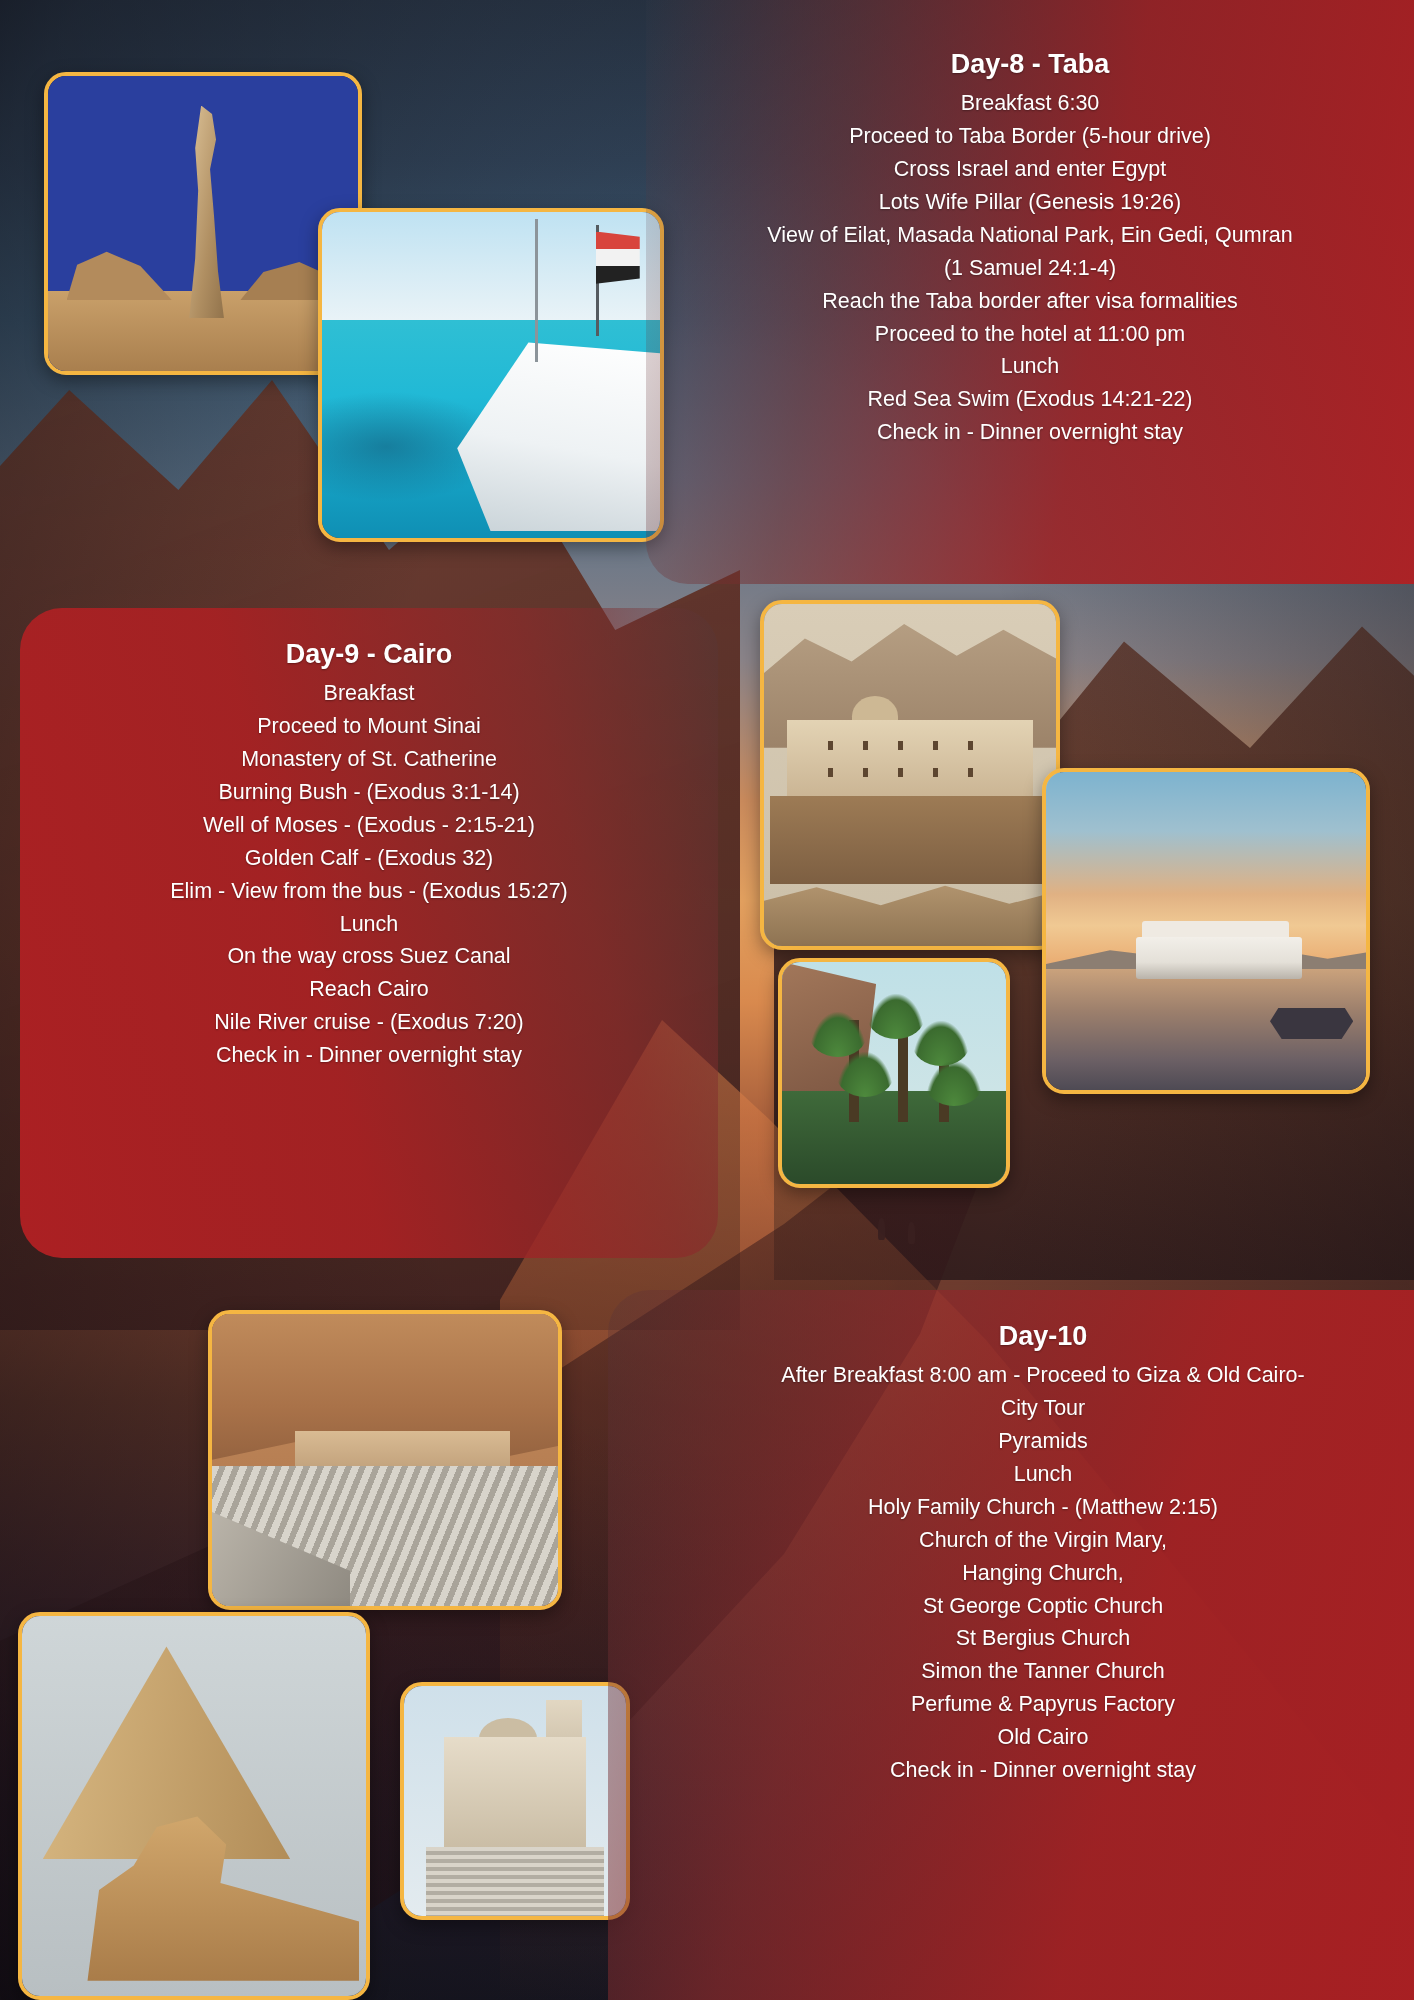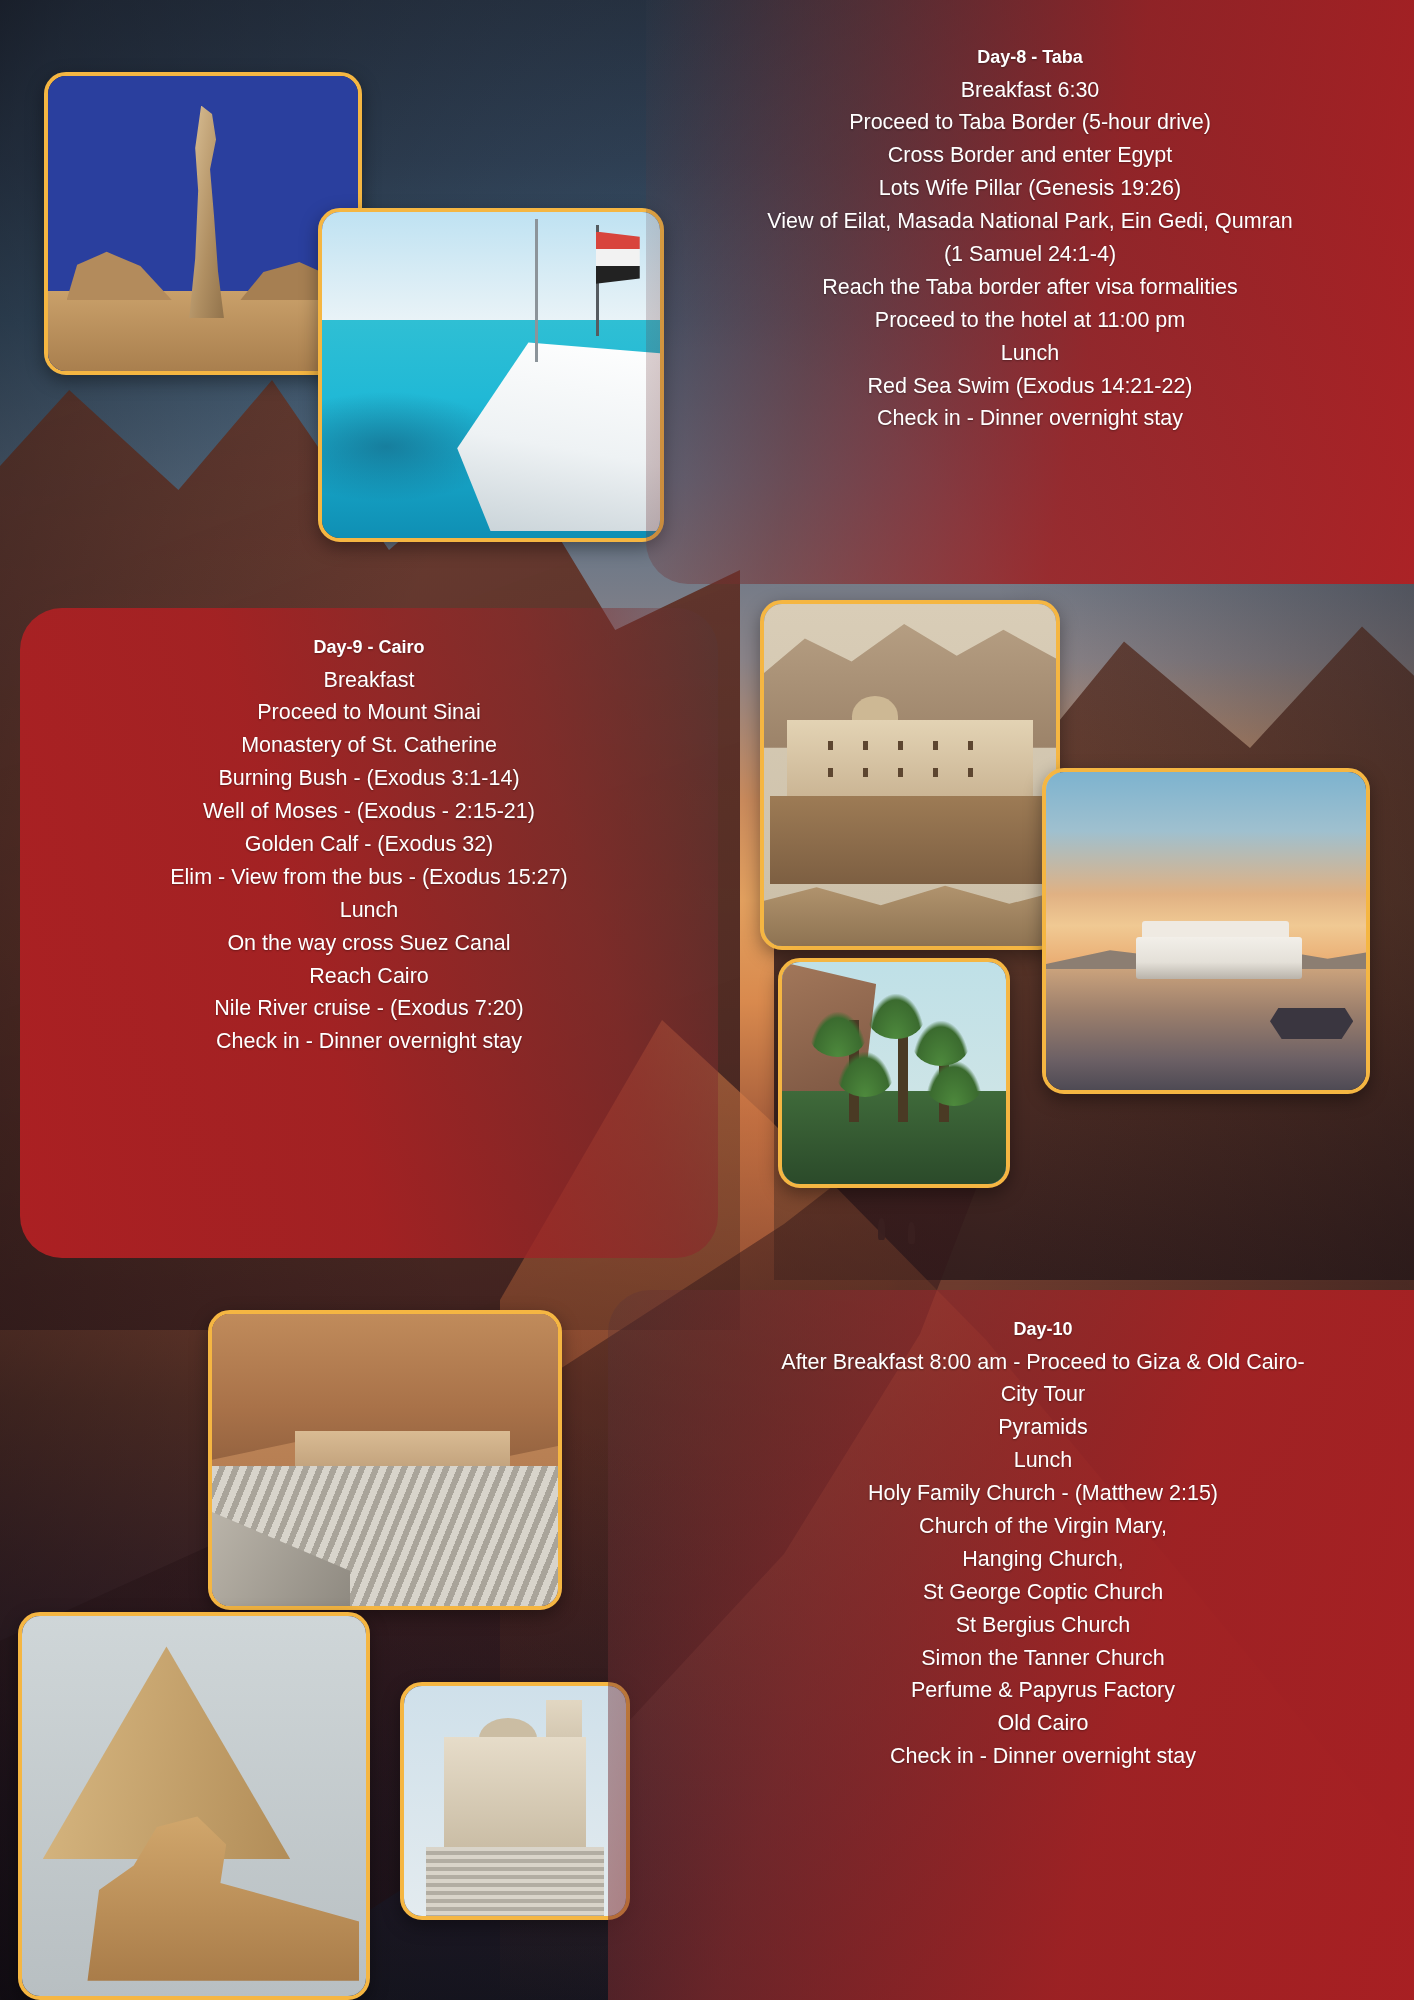--- a/index.html
+++ b/index.html
@@ -114,21 +114,21 @@
     position: absolute;
     color: #ffffff;
     text-align: center;
     padding: 18px 28px 24px;
     box-sizing: border-box;
     line-height: 1.53;
     font-size: 21.5px;
     text-shadow: 0 1px 2px rgba(0,0,0,.35);
   }
   .panel .day-title {
-    font-size: 18px;
+    font-size: 27px;
     font-weight: bold;
     margin-bottom: 2px;
   }
   .panel .line { white-space: pre-wrap; }
 
   #panel-day8 {
     left: 646px;
     top: 0;
     width: 768px;
     height: 584px;
@@ -356,21 +356,21 @@
       <div class="stairs"></div>
     </div>
   </div>
 
   <div class="panel" id="panel-day8">
     <div class="day-title">
       <span>Day-8</span><span> - Taba</span>
     </div>
     <div class="line">Breakfast 6:30</div>
     <div class="line">Proceed to Taba Border (5-hour drive)</div>
-    <div class="line">Cross Border and enter Egypt</div>
+    <div class="line">Cross Israel and enter Egypt</div>
     <div class="line">Lots Wife Pillar (Genesis 19:26)</div>
     <div class="line">View of Eilat, Masada National Park, Ein Gedi, Qumran</div>
     <div class="line">(1 Samuel 24:1-4)</div>
     <div class="line">Reach the Taba border after visa formalities</div>
     <div class="line">Proceed to the hotel at 11:00 pm</div>
     <div class="line">Lunch</div>
     <div class="line">Red Sea Swim (Exodus 14:21-22)</div>
     <div class="line">Check in - Dinner overnight stay</div>
   </div>
 

